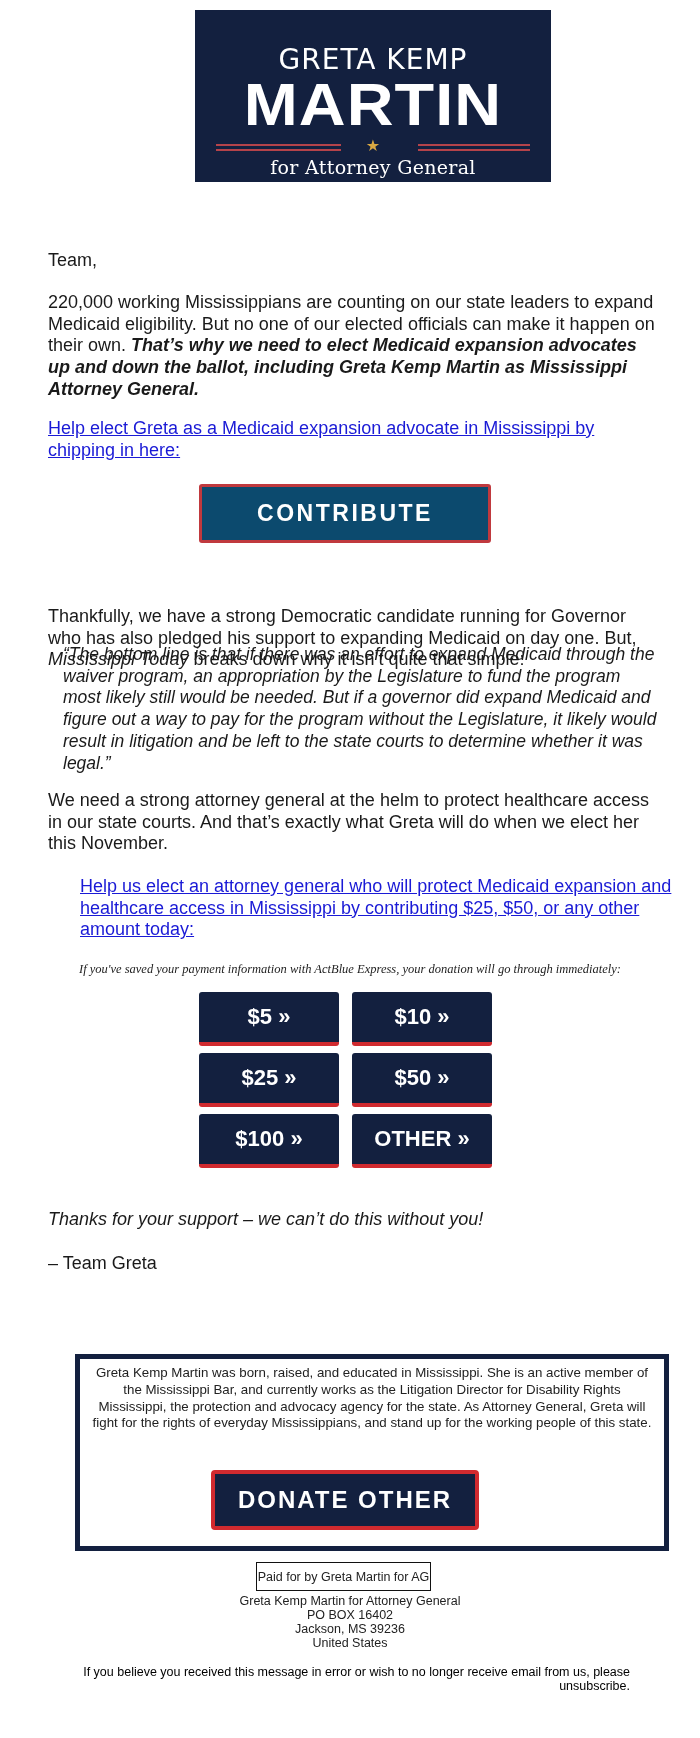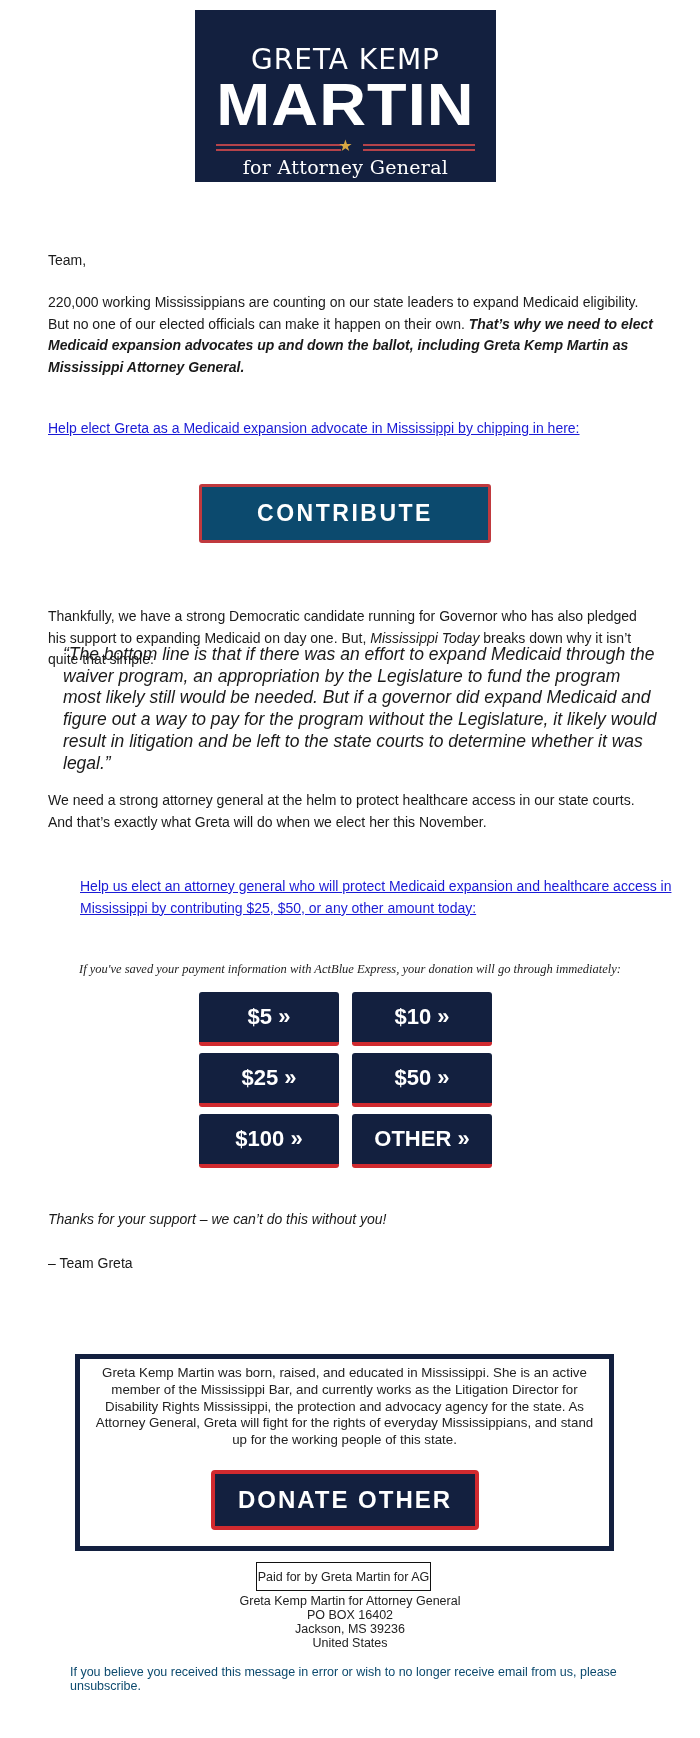--- a/index.html
+++ b/index.html
@@ -1,46 +1,46 @@
 <!DOCTYPE html>
 <html><head>
 <meta charset="utf-8">
 <style>
   html, body { margin:0; padding:0; background:#ffffff; }
   body { width:700px; min-height:1738px; font-family:"Liberation Sans", sans-serif; color:#111; position:relative; }
   .wrap { width:700px; position:relative; }
 
   
-  .logo { position:absolute; left:195px; top:10px; width:301px; height:172px; background:#13203f; color:#fff; text-align:center; }
+  .logo { position:absolute; left:195px; top:10px; width:356px; height:172px; background:#13203f; color:#fff; text-align:center; }
   .logo .l1 { position:absolute; left:0; right:0; top:33px; font-family:"DejaVu Sans", sans-serif; font-size:28px; letter-spacing:1px; font-weight:normal; }
   .logo .l2 { position:absolute; left:0; right:0; top:60px; font-family:"Liberation Sans", sans-serif; font-size:60px; font-weight:bold; letter-spacing:1px; line-height:70px; transform:scaleX(1.08); }
   .logo .stripes { position:absolute; left:21px; right:21px; top:134px; height:10px; }
   .logo .stripe { position:absolute; height:2px; background:#b5434a; }
   .logo .star { position:absolute; left:50%; top:-6px; transform:translateX(-50%); color:#d9a843; font-size:16px; line-height:16px; }
   .logo .l3 { position:absolute; left:0; right:0; top:146px; font-family:"DejaVu Serif", serif; font-size:19px; letter-spacing:0.3px; }
 
   
-  .p { position:absolute; left:48px; width:610px; font-size:14px; line-height:21.7px; color:#1a1a1a; margin:0; }
+  .p { position:absolute; left:48px; width:610px; font-size:18px; line-height:21.7px; color:#1a1a1a; margin:0; }
   .p b i, .bi { font-weight:bold; font-style:italic; }
   .link { color:#1a1ad6; font-weight:normal; text-decoration:underline; }
   .quote { position:absolute; left:63px; width:600px; font-size:17.5px; line-height:21.7px; font-style:italic; color:#1a1a1a; margin:0; }
 
   
   .btn-contribute { position:absolute; left:199px; top:484px; width:292px; height:59px; box-sizing:border-box; background:#0c4a6e; border:3px solid #c0393e; border-radius:3px; color:#fff; font-weight:bold; font-size:23px; letter-spacing:2.5px; display:flex; align-items:center; justify-content:center; cursor:pointer; }
   .note { position:absolute; left:40px; width:620px; top:962px; text-align:center; font-family:"Liberation Serif", serif; font-style:italic; font-size:12.5px; color:#222; }
   .amt { position:absolute; width:140px; height:54px; box-sizing:border-box; background:#13203f; border-bottom:4px solid #d12a2f; border-radius:3px; color:#fff; font-weight:bold; font-size:22px; display:flex; align-items:center; justify-content:center; cursor:pointer; }
 
   
-  .fbox { position:absolute; left:75px; top:1354px; width:539px; height:197px; box-sizing:border-box; border:5px solid #13203f; }
+  .fbox { position:absolute; left:75px; top:1354px; width:594px; height:197px; box-sizing:border-box; border:5px solid #13203f; }
   .fbox .bio { position:absolute; left:10px; right:10px; top:6px; text-align:center; font-size:13.3px; line-height:16.8px; color:#222; margin:0; }
   .btn-donate { position:absolute; left:131px; top:111px; width:268px; height:60px; box-sizing:border-box; background:#13203f; border:4px solid #d12a2f; border-radius:4px; color:#fff; font-weight:bold; font-size:24px; letter-spacing:2px; display:flex; align-items:center; justify-content:center; cursor:pointer; }
 
   .paid { position:absolute; left:256px; top:1562px; width:175px; height:29px; box-sizing:border-box; border:1px solid #111; font-size:12.5px; color:#222; display:flex; align-items:center; justify-content:center; }
   .addr { position:absolute; left:0; width:700px; top:1594px; text-align:center; font-size:12.5px; line-height:14px; color:#222; }
-  .unsub { position:absolute; left:70px; width:560px; top:1665px; text-align:left; font-size:12.5px; line-height:14px; color:#0c4a6e; }
+  .unsub { position:absolute; left:70px; width:560px; top:1665px; text-align:right; font-size:12.5px; line-height:14px; color:#000000; }
 </style>
 </head>
 <body>
 
 <div class="wrap">
 
   <div class="logo">
     <div class="l1">GRETA KEMP</div>
     <div class="l2">MARTIN</div>
     <div class="stripes">

